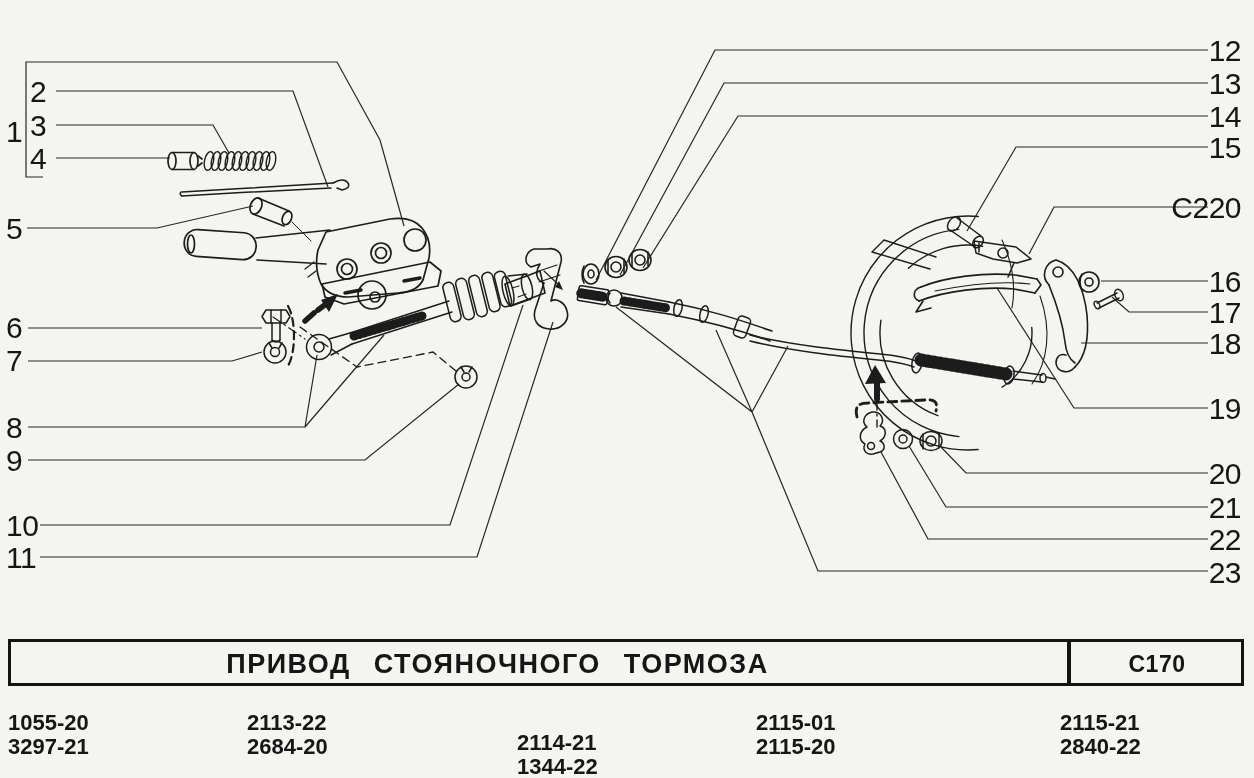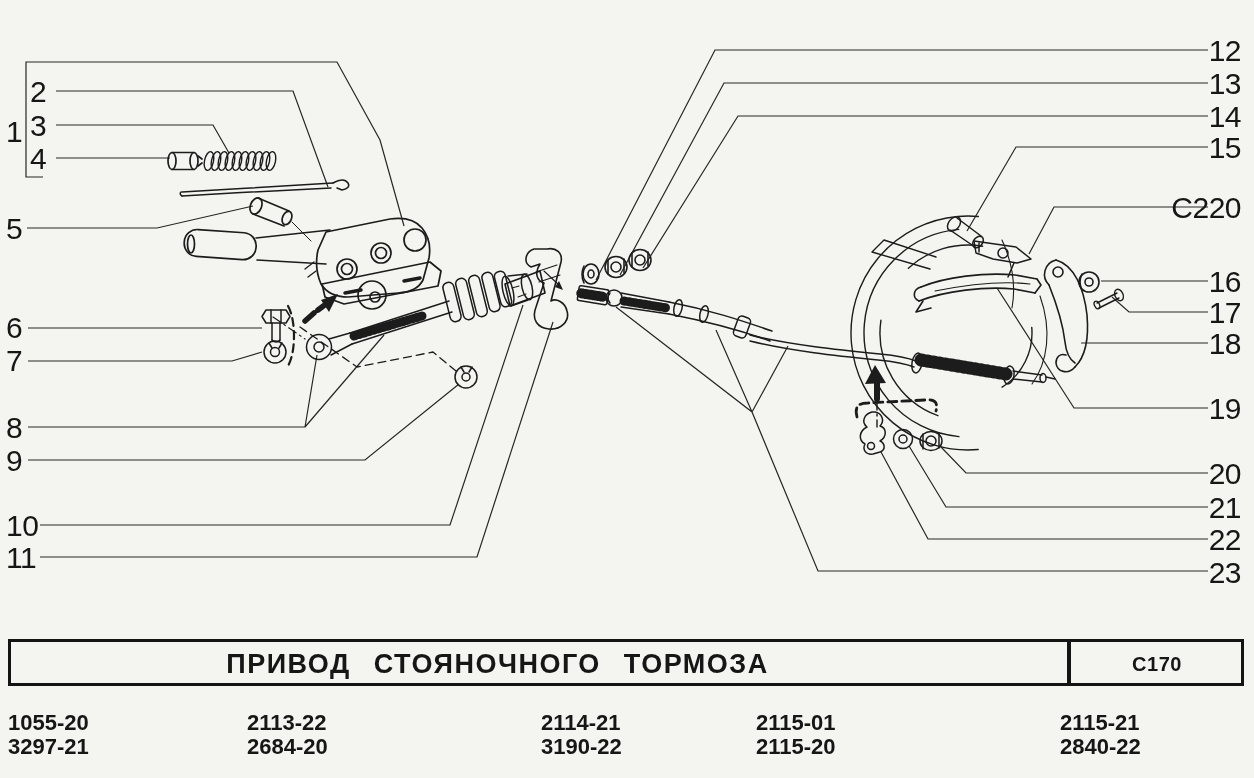--- a/index.html
+++ b/index.html
@@ -14,21 +14,21 @@
   
   .rule{position:absolute;background:#141414;}
   .tbl-title{
     position:absolute;left:8px;top:645px;width:1059px;height:38px;
     display:flex;align-items:center;justify-content:center;padding-right:80px;box-sizing:border-box;
     font-size:27px;font-weight:700;letter-spacing:1.5px;word-spacing:14px;white-space:nowrap;
   }
   .tbl-code{
     position:absolute;left:1071px;top:645px;width:172px;height:38px;
     display:flex;align-items:center;justify-content:center;
-    font-size:20px;font-weight:700;letter-spacing:0.5px;
+    font-size:23px;font-weight:700;letter-spacing:0.5px;
   }
   .model-col{position:absolute;top:711px;font-size:22px;font-weight:700;line-height:24px;white-space:nowrap;}
   .model-col span{display:block;}
 </style>
 </head>
 <body>
 
 <div class="page">
 
   <svg class="diagram-svg" width="1254" height="636" viewBox="0 0 1254 636">
@@ -323,23 +323,23 @@
   <div class="tbl-code">C170</div>
 
   <div class="model-col" style="left:8px;">
     <span>1055-20</span>
     <span>3297-21</span>
   </div>
   <div class="model-col" style="left:238px;margin-left:9px;">
     <span>2113-22</span>
     <span>2684-20</span>
   </div>
-  <div class="model-col" style="left:541px;">
+  <div class="model-col" style="left:517px;margin-top:20px;">
     <span>2114-21</span>
-    <span>3190-22</span>
+    <span>1344-22</span>
   </div>
   <div class="model-col" style="left:756px;">
     <span>2115-01</span>
     <span>2115-20</span>
   </div>
   <div class="model-col" style="left:1060px;">
     <span>2115-21</span>
     <span>2840-22</span>
   </div>
 </div>

